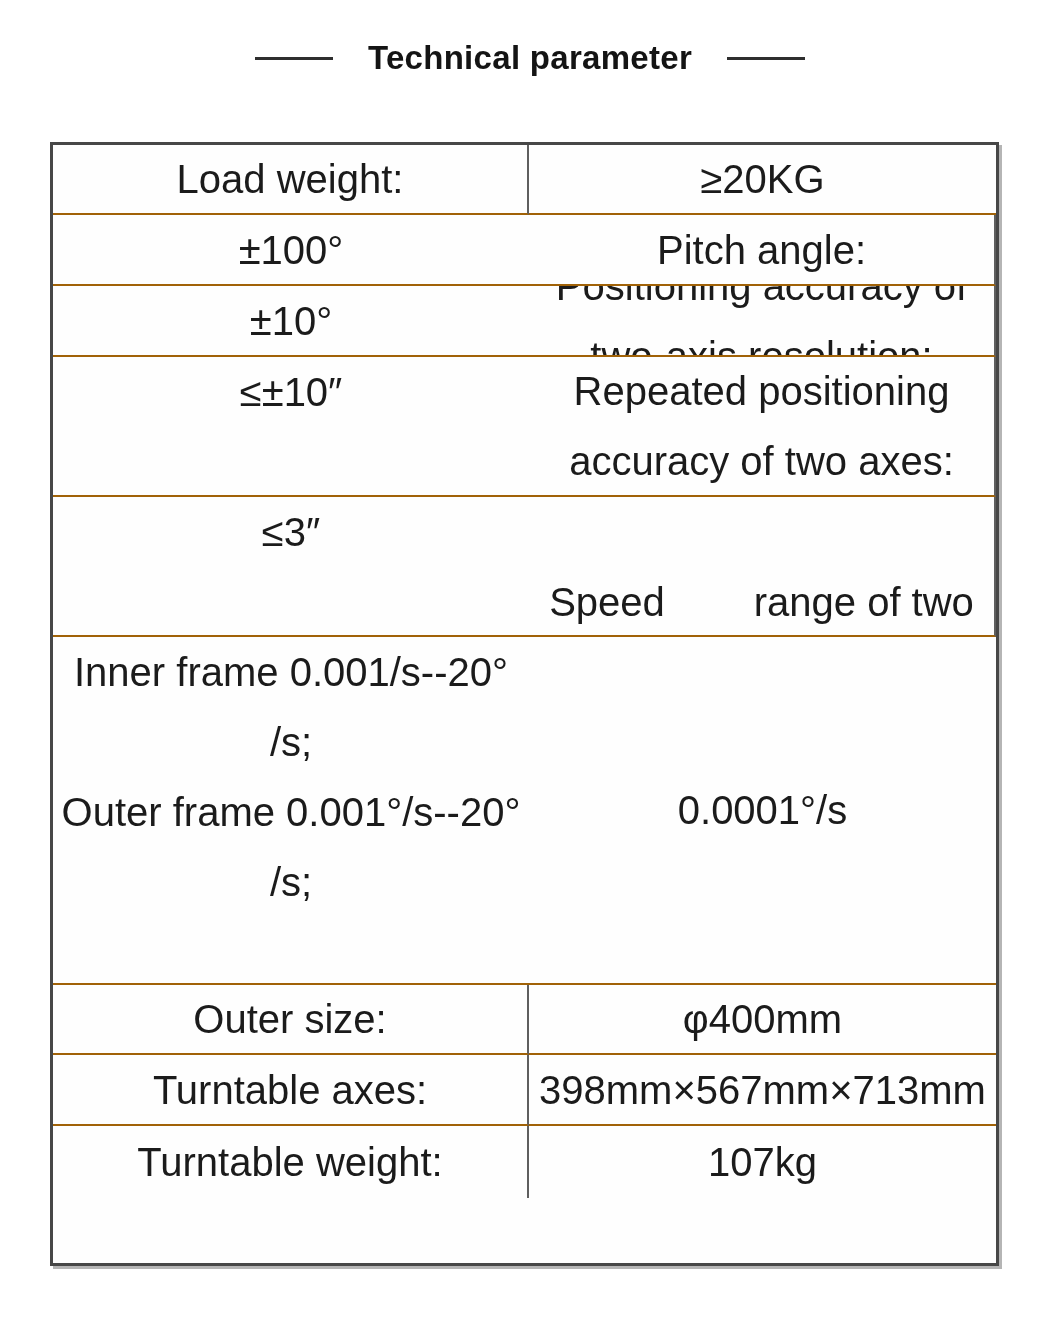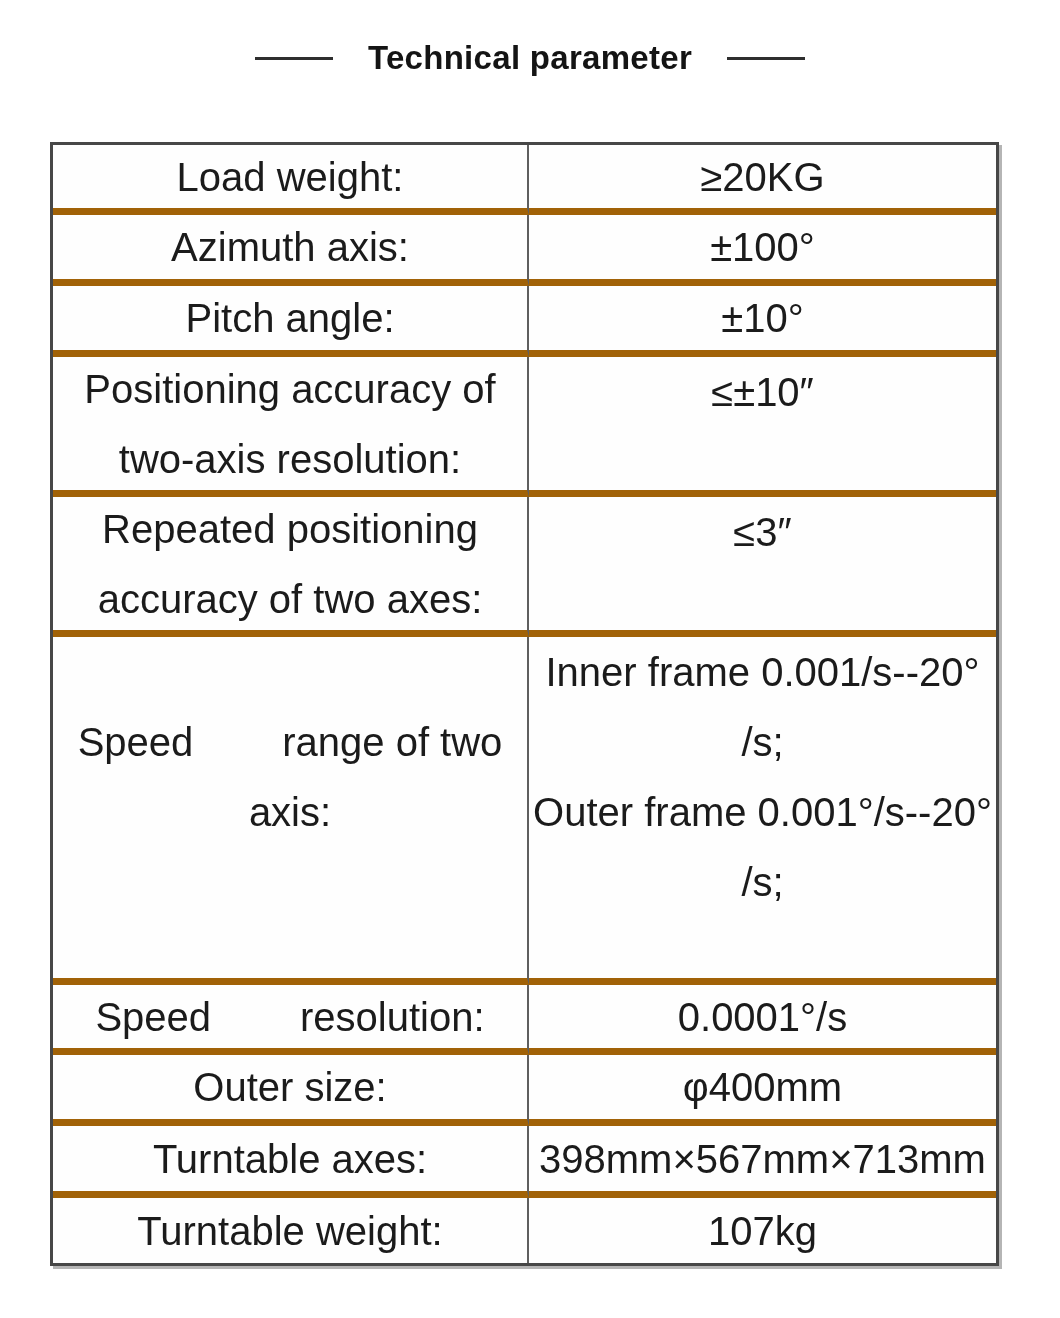--- a/index.html
+++ b/index.html
@@ -26,21 +26,21 @@
     display:grid;
     grid-template-columns:476px 1fr;
     grid-template-rows:70px 71px 71px 140px 140px 348px 70px 71px 72px 65px;
     background:#fefefe;
   }
   .cell {
     display:flex; align-items:center; justify-content:center;
     text-align:center;
     font-size:40px; line-height:70px;
     white-space:pre-wrap;
-    border-bottom:7px solid #a16207;
+    border-bottom:2px solid #a16207;
     padding:0 4px;
     overflow:hidden;
   }
   .cell.lab { border-right:2px solid #5f5f5f; }
   .cell:nth-last-child(-n+2) { border-bottom:none;text-align:right; }
   .v-top { align-items:flex-start; }
   .pad-top { padding-top:70px; }
 </style>
 </head>
 <body>
@@ -49,42 +49,40 @@
   <span class="dash"></span>
   <span class="title-text">Technical parameter</span>
   <span class="dash"></span>
 </div>
 
 <div class="ptable">
 
   <div class="cell lab">Load weight:</div>
   <div class="cell val">≥20KG</div>
 
-  <div class="cell lab">Azimuth axis:</div>
   <div class="cell val">±100°</div>
 
   <div class="cell lab">Pitch angle:</div>
   <div class="cell val">±10°</div>
 
   <div class="cell lab">Positioning accuracy of
 two-axis resolution:</div>
   <div class="cell val v-top">≤±10″</div>
 
   <div class="cell lab">Repeated positioning
 accuracy of two axes:</div>
   <div class="cell val v-top">≤3″</div>
 
   <div class="cell lab v-top pad-top">Speed        range of two
 axis:</div>
   <div class="cell val v-top">Inner frame 0.001/s--20°
 /s;
 Outer frame 0.001°/s--20°
 /s;</div>
 
-  <div class="cell lab">Speed        resolution:</div>
   <div class="cell val">0.0001°/s</div>
 
   <div class="cell lab">Outer size:</div>
   <div class="cell val">φ400mm</div>
 
   <div class="cell lab">Turntable axes:</div>
   <div class="cell val">398mm×567mm×713mm</div>
 
   <div class="cell lab">Turntable weight:</div>
   <div class="cell val">107kg</div>

